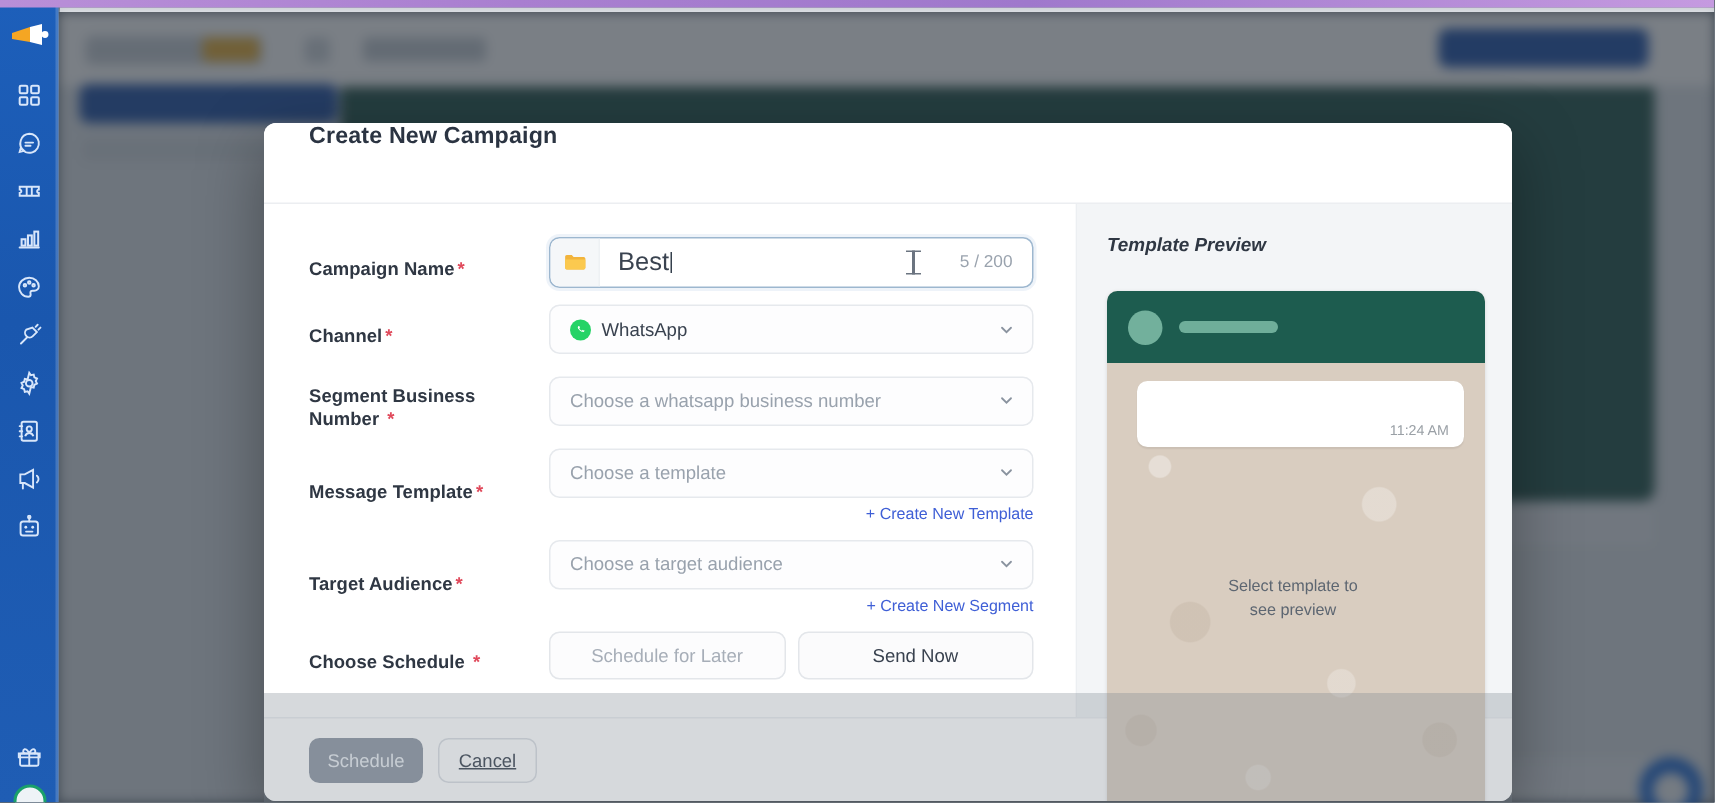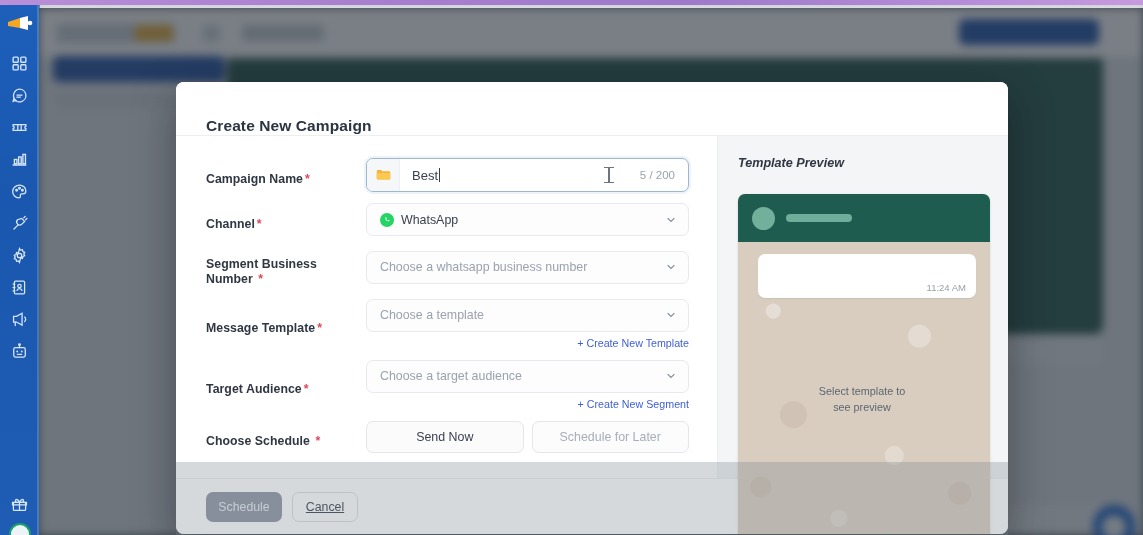--- a/index.html
+++ b/index.html
@@ -138,21 +138,21 @@
     width:832px; height:452px;
     background:#ffffff;
     border-radius:8px;
     box-shadow: 0 14px 44px rgba(0,0,0,.35);
     z-index: 20;
     display:flex; flex-direction:column;
     overflow:hidden;
   }
   .modal-head{
     height:54px; flex:0 0 54px;
-    display:flex; align-items:flex-end;
+    display:flex; align-items:flex-start;
     padding-left:30px;
     border-bottom:1px solid #eceef1;
     background:#fff;
   }
   .modal-title{
     font-size:15.5px; font-weight:700; color:#2b3442; letter-spacing:.1px;
   }
   .modal-body{ flex:1; display:flex; min-height:0; }
 
   
@@ -185,21 +185,21 @@
     overflow:hidden;
   }
   .name-prefix{
     width:33px; height:100%; flex:0 0 33px;
     background:#f5f7f9;
     display:flex; align-items:center; justify-content:center;
     border-right:1px solid #eef1f4;
   }
   .folder-ico{ width:15px; height:12px; display:block; }
   .name-value{
-    flex:1; font-size:13px; color:#3a4350; padding-left:12px;
+    flex:1; font-size:17px; color:#3a4350; padding-left:12px;
     display:flex; align-items:center;
   }
   .caret{
     display:inline-block; width:1px; height:14px;
     background:#35404d; margin-left:1px;
   }
   .ibeam{
     width:10px; height:16px; margin-right:26px; position:relative;
   }
   .ibeam::before,.ibeam::after{
@@ -546,22 +546,22 @@
                 </svg>
             </div>
             <div class="helper"><span>+ Create New Segment</span></div>
           </div>
         </div>
 
         <div class="frow">
           <div class="flabel"><span>Choose Schedule</span><span class="req"> *</span></div>
           <div class="fctrl">
             <div class="sched-wrap">
+              <div class="sched-btn inactive">Schedule for Later</div>
               <div class="sched-btn">Send Now</div>
-              <div class="sched-btn inactive">Schedule for Later</div>
             </div>
           </div>
         </div>
 
       </div>
 
       <div class="preview-col">
         <div class="preview-title">Template Preview</div>
         <div class="phone">
           <div class="phone-head">

